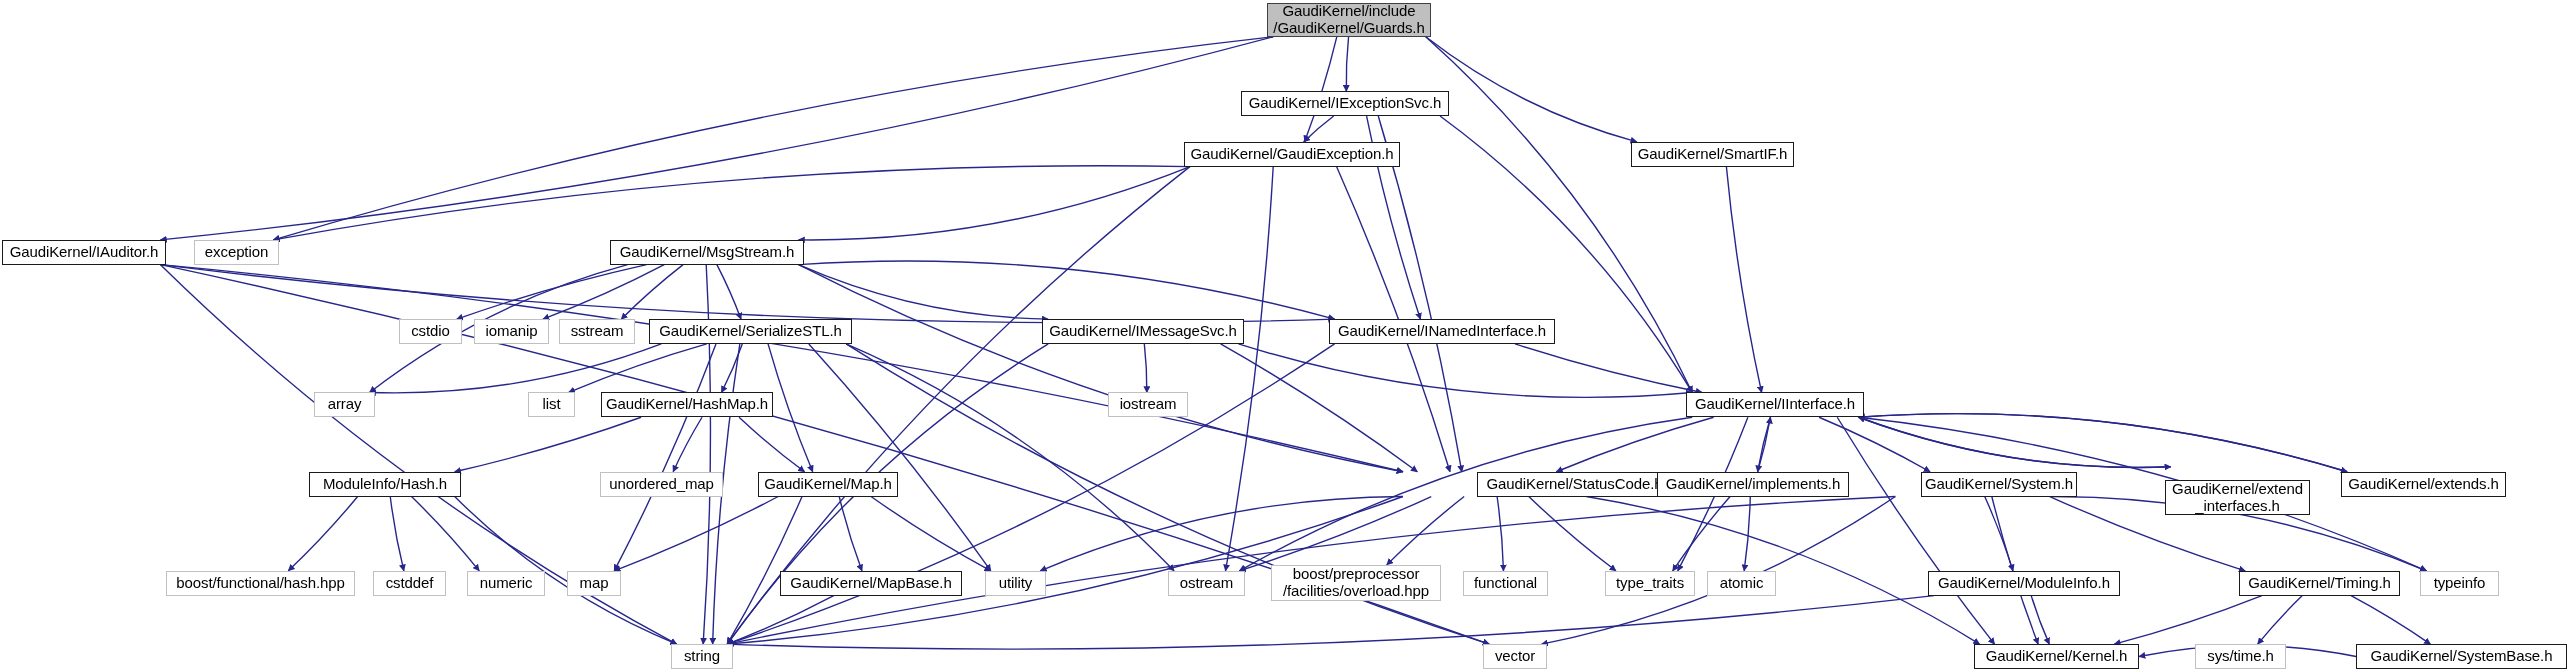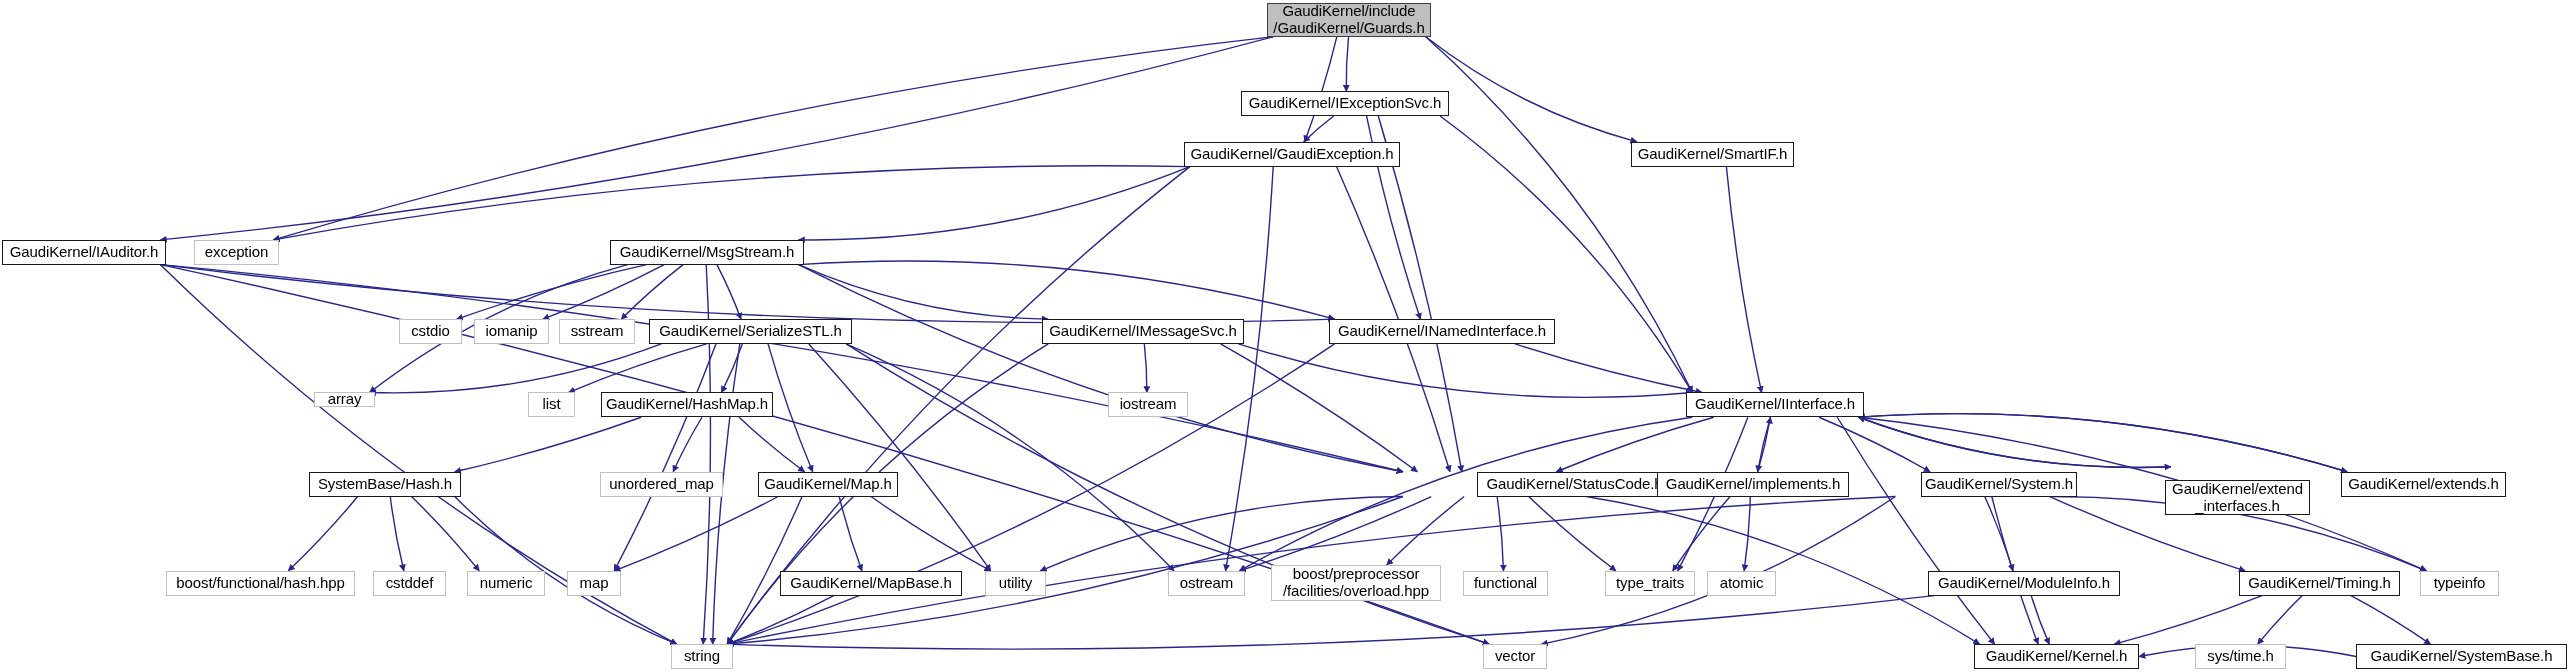--- a/index.html
+++ b/index.html
@@ -161,26 +161,26 @@
       <div class="node local" style="left: 1184px; top: 142px; width: 216px; height: 25px;"><span class="node-label">GaudiKernel/GaudiException.h</span></div>
       <div class="node local" style="left: 2px; top: 240px; width: 164px; height: 25px;"><span class="node-label">GaudiKernel/IAuditor.h</span></div>
       <div class="node system" style="left: 194px; top: 240px; width: 85px; height: 25px;"><span class="node-label">exception</span></div>
       <div class="node local" style="left: 610px; top: 240px; width: 194px; height: 25px;"><span class="node-label">GaudiKernel/MsgStream.h</span></div>
       <div class="node system" style="left: 399px; top: 319px; width: 63px; height: 25px;"><span class="node-label">cstdio</span></div>
       <div class="node system" style="left: 474px; top: 319px; width: 75px; height: 25px;"><span class="node-label">iomanip</span></div>
       <div class="node system" style="left: 559px; top: 319px; width: 76px; height: 25px;"><span class="node-label">sstream</span></div>
       <div class="node local" style="left: 649px; top: 319px; width: 203px; height: 25px;"><span class="node-label">GaudiKernel/SerializeSTL.h</span></div>
       <div class="node local" style="left: 1042px; top: 319px; width: 202px; height: 25px;"><span class="node-label">GaudiKernel/IMessageSvc.h</span></div>
       <div class="node local" style="left: 1329px; top: 319px; width: 226px; height: 25px;"><span class="node-label">GaudiKernel/INamedInterface.h</span></div>
-      <div class="node system" style="left: 314px; top: 392px; width: 61px; height: 15px;"><span class="node-label">array</span></div>
+      <div class="node system" style="left: 314px; top: 392px; width: 61px; height: 25px;"><span class="node-label">array</span></div>
       <div class="node system" style="left: 528px; top: 392px; width: 47px; height: 25px;"><span class="node-label">list</span></div>
       <div class="node local" style="left: 601px; top: 392px; width: 172px; height: 25px;"><span class="node-label">GaudiKernel/HashMap.h</span></div>
       <div class="node system" style="left: 1108px; top: 392px; width: 80px; height: 25px;"><span class="node-label">iostream</span></div>
       <div class="node local" style="left: 1686px; top: 392px; width: 178px; height: 25px;"><span class="node-label">GaudiKernel/IInterface.h</span></div>
-      <div class="node local" style="left: 309px; top: 472px; width: 152px; height: 25px;"><span class="node-label">SystemBase/Hash.h</span></div>
+      <div class="node local" style="left: 309px; top: 472px; width: 152px; height: 25px;"><span class="node-label">ModuleInfo/Hash.h</span></div>
       <div class="node system" style="left: 600px; top: 472px; width: 123px; height: 25px;"><span class="node-label">unordered_map</span></div>
       <div class="node local" style="left: 758px; top: 472px; width: 140px; height: 25px;"><span class="node-label">GaudiKernel/Map.h</span></div>
       <div class="node local" style="left: 1477px; top: 472px; width: 195px; height: 25px;"><span class="node-label">GaudiKernel/StatusCode.h</span></div>
       <div class="node local" style="left: 1657px; top: 472px; width: 192px; height: 25px;"><span class="node-label">GaudiKernel/implements.h</span></div>
       <div class="node local" style="left: 1889px; top: 472px; width: 156px; height: 25px; margin-left: 32px;"><span class="node-label">GaudiKernel/System.h</span></div>
       <div class="node local" style="left: 2165px; top: 467px; width: 145px; height: 35px; margin-top: 13px;"><span class="node-label">GaudiKernel/extend
 _interfaces.h</span></div>
       <div class="node local" style="left: 2341px; top: 472px; width: 165px; height: 25px;"><span class="node-label">GaudiKernel/extends.h</span></div>
       <div class="node system" style="left: 166px; top: 571px; width: 189px; height: 25px;"><span class="node-label">boost/functional/hash.hpp</span></div>
       <div class="node system" style="left: 373px; top: 571px; width: 73px; height: 25px;"><span class="node-label">cstddef</span></div>

